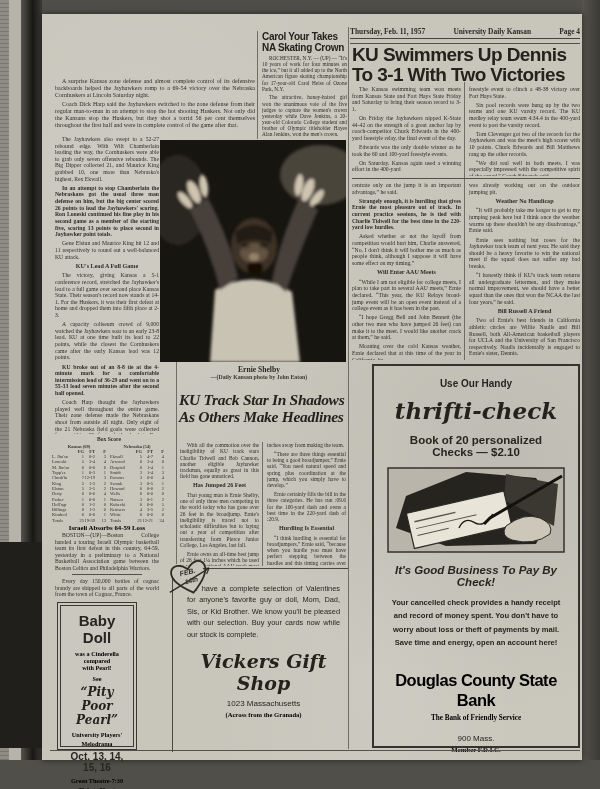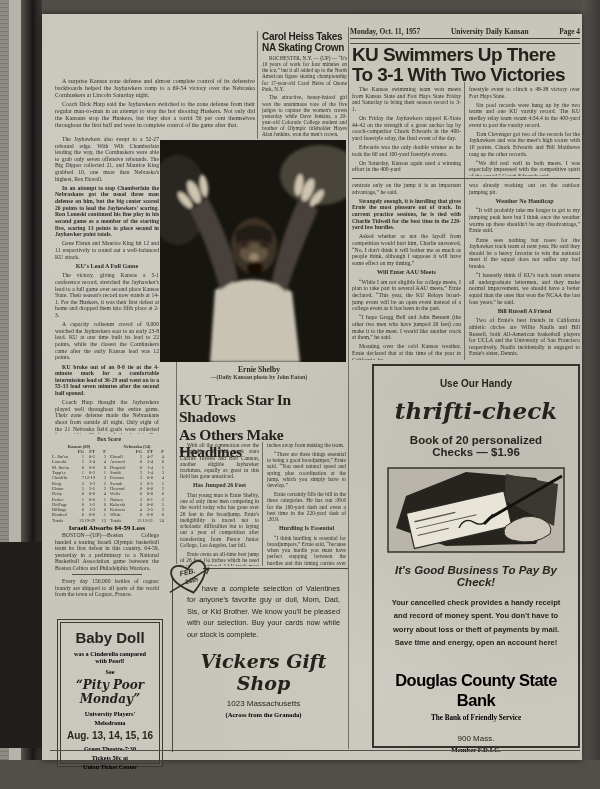--- a/index.html
+++ b/index.html
@@ -25,21 +25,21 @@
   .scan-top{left:42px;top:0;width:540px;height:14px;background:#504e48;}
 
   .txt{font-size:5.7px;line-height:1.16;color:#2f2d28;text-align:justify;overflow:hidden;}
   .txt p{margin:0 0 2.6px;text-indent:7px;}
   .txt p.flush{text-indent:0;}
   .txt p.b{font-weight:bold;}
   .subhead{font-weight:bold;text-align:center;text-indent:0 !important;
            font-size:6.1px;margin:1.5px 0 2px;}
   .headline{font-family:"Liberation Sans","DejaVu Sans",sans-serif;font-weight:700;
             color:#24221d;line-height:1.04;letter-spacing:-.6px;}
-  .ital-head{font-family:"Liberation Serif",serif;font-weight:bold;
+  .ital-head{font-family:"Liberation Serif",serif;font-weight:bold;font-style:italic;
              color:#24221d;line-height:1.12;letter-spacing:-.3px;}
   .rule{background:#54504a;height:1px;}
   .vrule{background:#716d64;width:1px;}
   .masthead{display:flex;justify-content:space-between;font-weight:bold;font-size:7.4px;
             color:#2c2a25;border-bottom:1px solid #45433d;padding-bottom:2px;}
   .caption1{font-weight:bold;font-size:7.6px;text-align:center;color:#2b2924;}
   .caption2{font-weight:bold;font-size:5.8px;text-align:center;color:#3a3832;}
 
   .bs{font-size:4.5px;line-height:1.18;color:#33312b;}
   .bs .bs-title{font-weight:bold;text-align:center;font-size:5.6px;margin-bottom:1px;}
@@ -68,40 +68,40 @@
 <div class="abs scan-strip-a"></div>
 <div class="abs scan-strip-b"></div>
 <div class="abs scan-fold"></div>
 <div class="abs scan-top"></div>
 <div class="abs scan-right"></div>
 <div class="abs scan-bottom"></div>
 
 <div class="abs sheet">
 
   <div class="abs masthead" style="left:308px;top:13px;width:230px;">
-    <span>Monday, Oct. 11, 1957</span>
+    <span>Thursday, Feb. 11, 1957</span>
     <span>University Daily Kansan</span>
     <span>Page 4</span>
   </div>
   <div class="abs rule" style="left:308px;top:29px;width:230px;"></div>
 
   <div class="abs vrule" style="left:306px;top:13px;height:722px;"></div>
   <div class="abs vrule" style="left:215px;top:17px;height:108px;"></div>
   <div class="abs vrule" style="left:134px;top:126px;height:424px;"></div>
   <div class="abs vrule" style="left:220px;top:428px;height:124px;"></div>
   <div class="abs vrule" style="left:422px;top:68px;height:278px;"></div>
 
   <div class="abs txt" style="left:13px;top:64px;width:200px;height:60px;font-size:6px;">
     <p>A surprise Kansas zone defense and almost complete control of its defensive backboards helped the Jayhawkers romp to a 69-54 victory over the Nebraska Cornhuskers at Lincoln Saturday night.</p>
     <p>Coach Dick Harp said the Jayhawkers switched to the zone defense from their regular man-to-man in an attempt to stop the hot shooting Huskers. Not only did the Kansans stop the Huskers, but they shot a torrid 56 per cent themselves throughout the first half and were in complete control of the game after that.</p>
   </div>
 
   <div class="abs" style="left:220px;top:17px;width:85px;">
     <div class="headline" style="font-size:10px;line-height:1.1;letter-spacing:-.3px;">
-      <div>Carol Heiss Takes</div>
+      <div>Carol Your Takes</div>
       <div>NA Skating Crown</div>
     </div>
     <div class="txt" style="font-size:5.3px;height:82px;margin-top:2px;">
       <p>ROCHESTER, N.Y. — (UP) — “It's 10 years of work for four minutes on the ice,” but it all added up to the North American figure skating championship for 17-year-old Carol Heiss of Ozone Park, N.Y.</p>
       <p>The attractive, honey-haired girl won the unanimous vote of the five judges to capture the women's crown yesterday while Dave Jenkins, a 20-year-old Colorado College student and brother of Olympic titleholder Hayes Alan Jenkins, won the men's crown.</p>
     </div>
   </div>
 
   <div class="abs" style="left:118px;top:126px;width:186px;height:222px;">
     <svg width="186" height="222" viewBox="0 0 186 222">
@@ -359,21 +359,21 @@
   <div class="abs txt" style="left:225px;top:428px;width:79px;height:124px;font-size:5.4px;">
     <p class="flush">inches away from making the team.</p>
     <p>“There are three things essential to being a good broadjumper,” Ernie said. “You need natural speed and spring plus coordination at the jump, which you simply have to develop.”</p>
     <p>Ernie certainly fills the bill in the three categories. He has run :09.6 for the 100-yard dash and owns a best time in the 220-yard dash of :20.9.</p>
     <p class="subhead">Hurdling Is Essential</p>
     <p>“I think hurdling is essential for broadjumpers,” Ernie said, “because when you hurdle you must have perfect stepping between the hurdles and this timing carries over into broadjumping.”</p>
 
   </div>
 
   <div class="abs headline" style="left:310px;top:31px;width:228px;font-size:19px;">
-    <div>KU Swimmers Up There</div>
+    <div>KU Swimmers Up Dennis</div>
     <div>To 3-1 With Two Victories</div>
   </div>
   <div class="abs txt" style="left:310px;top:72px;width:109px;height:90px;">
     <p>The Kansas swimming team won meets from Kansas State and Fort Hays State Friday and Saturday to bring their season record to 3-1.</p>
     <p>On Friday the Jayhawkers nipped K-State 44-42 on the strength of a great anchor lap by coach-competitor Chuck Edwards in the 400-yard freestyle relay, the final event of the day.</p>
     <p>Edwards was the only double winner as he took the 60 and 100-yard freestyle events.</p>
     <p>On Saturday, Kansas again used a winning effort in the 400-yard</p>
   </div>
   <div class="abs txt" style="left:427px;top:72px;width:111px;height:90px;">
     <p class="flush">freestyle event to clinch a 48-38 victory over Fort Hays State.</p>
@@ -399,21 +399,21 @@
     <p>Ernie sees nothing but roses for the Jayhawker track team of next year. He said they should be a heavy favorite to win the national meet if the squad does not suffer any bad breaks.</p>
     <p>“I honestly think if KU's track team returns all undergraduate lettermen, and they make normal improvement, we should have a better squad than the ones that won the NCAA the last four years,” he said.</p>
     <p class="subhead">Bill Russell A Friend</p>
     <p>Two of Ernie's best friends in California athletic circles are Willie Naulls and Bill Russell, both All-American basketball players for UCLA and the University of San Francisco respectively. Naulls incidentally is engaged to Ernie's sister, Dennis.</p>
   </div>
 
   <div class="abs thrifti-box" style="left:330px;top:350px;width:208px;height:384px;">
     <div class="ad-sans center" style="font-weight:bold;font-size:10px;margin-top:4px;">Use Our Handy</div>
     <div class="script center" style="font-size:23px;margin:8px 0 10px;">thrifti-check</div>
     <div class="ad-sans center" style="font-weight:bold;font-size:11.5px;">Book of 20 personalized</div>
-    <div class="ad-sans center" style="font-weight:bold;font-size:11.5px;margin-bottom:8px;">Checks — $1.96</div>
+    <div class="ad-sans center" style="font-weight:bold;font-size:11.5px;margin-bottom:8px;">Checks — $2.10</div>
     <svg width="180" height="88" viewBox="0 0 180 88" style="display:block;margin:0 auto 10px;">
       <rect x="2" y="2" width="176" height="84" fill="#b9b5aa" stroke="#35332d" stroke-width="1.5"></rect>
       <polygon points="20,30 80,6 150,12 170,40 150,78 60,80 10,62" fill="#26241f"></polygon>
       <polygon points="120,8 172,18 168,60 118,34" fill="#3a3831"></polygon>
       <g transform="rotate(-13 80 48)">
         <rect x="22" y="34" width="100" height="36" fill="#e8e4d8" stroke="#2c2a25" stroke-width="1.2"></rect>
         <line x1="28" y1="44" x2="70" y2="44" stroke="#56534a" stroke-width="1.4"></line>
         <line x1="28" y1="51" x2="90" y2="51" stroke="#56534a" stroke-width="1"></line>
         <line x1="28" y1="58" x2="60" y2="58" stroke="#56534a" stroke-width="1"></line>
         <path d="M70,60 q8,-10 16,-2 q8,8 20,-4" stroke="#1e1c18" stroke-width="1.4" fill="none"></path>
@@ -438,30 +438,30 @@
         <line x1="0" y1="30" x2="44" y2="16" stroke="#2e2c27" stroke-width="1.4"></line>
         <path d="M44 16 l-6 -1 m6 1 l-4 5" stroke="#2e2c27" stroke-width="1.2" fill="none"></path>
       </g>
     </svg>
     <div class="ad-sans" style="font-size:7.4px;line-height:1.55;text-align:justify;margin-top:8px;">We have a complete selection of Valentines for anyone's favorite guy or doll, Mom, Dad, Sis, or Kid Brother. We know you'll be pleased with our selection. Buy your cards now while our stock is complete.</div>
     <div class="script center" style="font-size:19px;margin-top:10px;">Vickers Gift Shop</div>
     <div class="ad-sans center" style="font-size:8px;margin-top:5px;">1023 Massachusetts</div>
     <div class="center" style="font-weight:bold;font-size:6.6px;margin-top:3px;">(Across from the Granada)</div>
   </div>
 
-  <div class="abs bd-outer" style="left:15px;top:605px;width:106px;height:148px;">
+  <div class="abs bd-outer" style="left:15px;top:588px;width:80px;height:148px;">
     <div class="bd-inner center">
       <div class="ad-sans" style="font-weight:bold;font-size:15px;margin-top:2px;">Baby Doll</div>
       <div style="font-weight:bold;font-size:6.2px;margin-top:4px;">was a Cinderella compared</div>
       <div style="font-weight:bold;font-size:6.2px;">with Pearl!</div>
       <div style="font-weight:bold;font-size:6.2px;margin-top:4px;">See</div>
-      <div class="script" style="font-size:12px;margin-top:3px;">“Pity Poor Monday”</div>
+      <div class="script" style="font-size:12px;margin-top:3px;">“Pity Poor Pearl”</div>
       <div style="font-weight:bold;font-size:6.2px;margin-top:4px;">University Players'</div>
       <div style="font-weight:bold;font-size:6.2px;margin-top:2px;">Melodrama</div>
-      <div class="ad-sans" style="font-weight:bold;font-size:10px;margin-top:4px;">Aug. 13, 14, 15, 16</div>
+      <div class="ad-sans" style="font-weight:bold;font-size:10px;margin-top:4px;">Oct. 13, 14, 15, 16</div>
       <div style="font-weight:bold;font-size:6.2px;margin-top:4px;">Green Theatre-7:30</div>
       <div style="font-weight:bold;font-size:6.2px;margin-top:2px;">Tickets 50c at</div>
       <div style="font-weight:bold;font-size:6.2px;margin-top:2px;">Union Ticket Center</div>
     </div>
   </div>
 
   <div class="abs rule" style="left:8px;top:736px;width:530px;"></div>
 </div>
 
 <div class="abs scan-fold-wide"></div>

